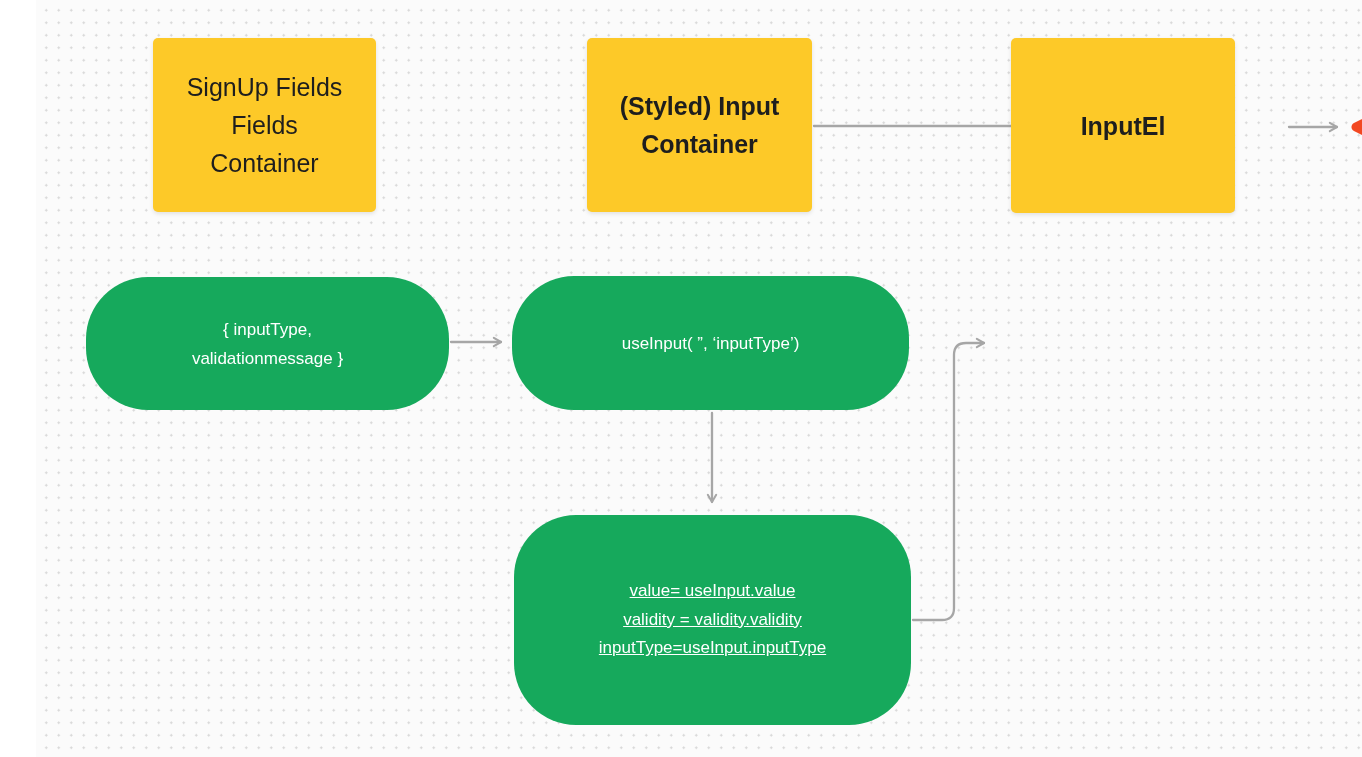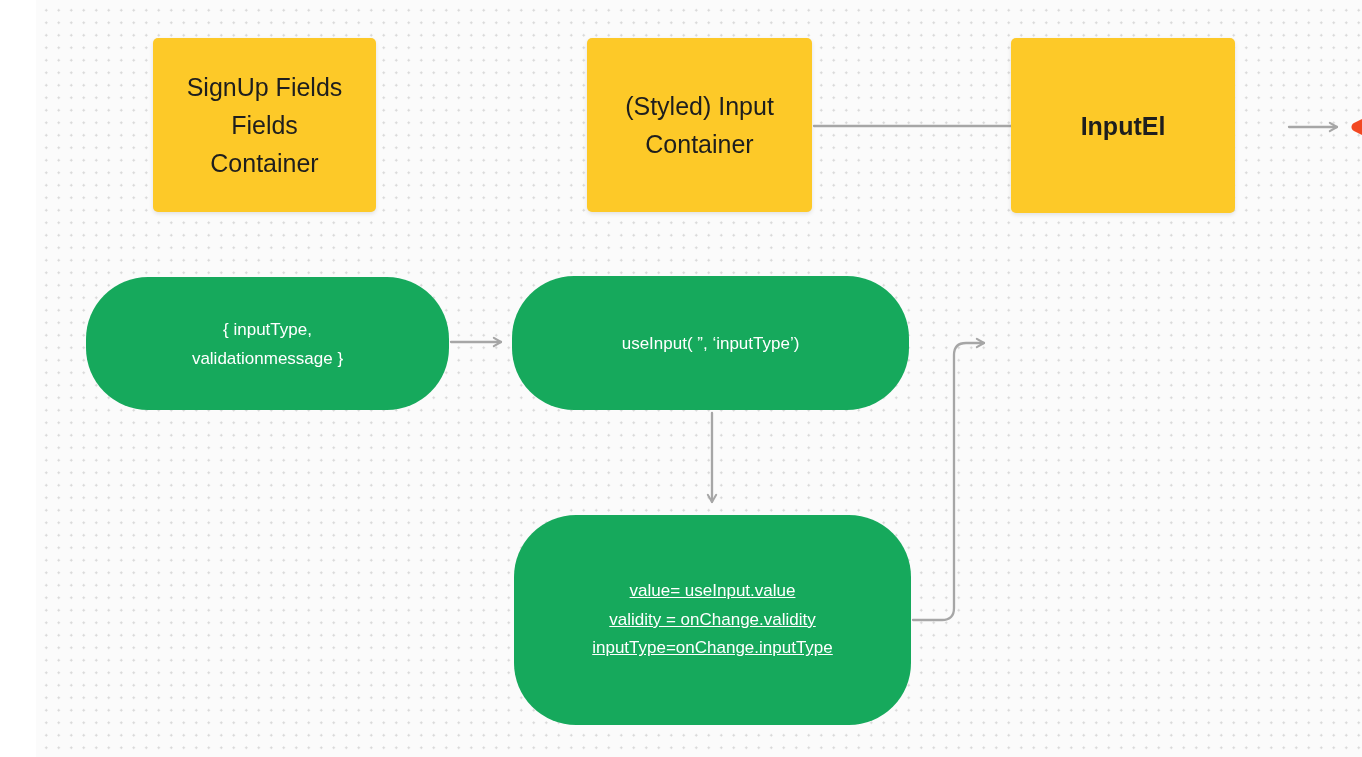--- a/index.html
+++ b/index.html
@@ -71,21 +71,21 @@
   }
   .pill {
     background: var(--shape-green, #16A95C);
     color: var(--shape-text, #FFFFFF);
     border-radius: 62px;
     font-size: 17px;
     line-height: 29px;
     font-weight: 500;
   }
   #node-signup      { left: 117px;  top: 38px;  width: 223px; height: 174px; }
-  #node-styled      { left: 551px;  top: 38px;  width: 225px; height: 174px; }
+  #node-styled      { left: 551px;  top: 38px;  width: 225px; height: 174px; font-weight: bold; }
   #node-inputel     { left: 975px; top: 38px;  width: 224px; height: 175px; font-weight: bold; }
   #node-props       { left: 50px;   top: 277px; width: 363px; height: 133px; }
   #node-useinput    { left: 476px;  top: 276px; width: 397px; height: 134px; }
   #node-usage       { left: 963px;  top: 277px; width: 364px; height: 133px; }
   #node-assign      { left: 478px;  top: 515px; width: 397px; height: 210px; line-height: 28.5px; text-decoration: underline; }
   .text-line { display: block; }
 </style>
 </head>
 <body>
 
@@ -131,17 +131,17 @@
     <span class="text-line">validationmessage }</span>
   </div>
 
   <div class="node pill" id="node-useinput">
     <span class="text-line">useInput( ”, ‘inputType’)</span>
   </div>
 
 
   <div class="node pill" id="node-assign">
     <span class="text-line">value= useInput.value</span>
-    <span class="text-line">validity = onChange.validity</span>
-    <span class="text-line">inputType=onChange.inputType</span>
+    <span class="text-line">validity = validity.validity</span>
+    <span class="text-line">inputType=useInput.inputType</span>
   </div>
 
 </div>
 
 </body></html>

